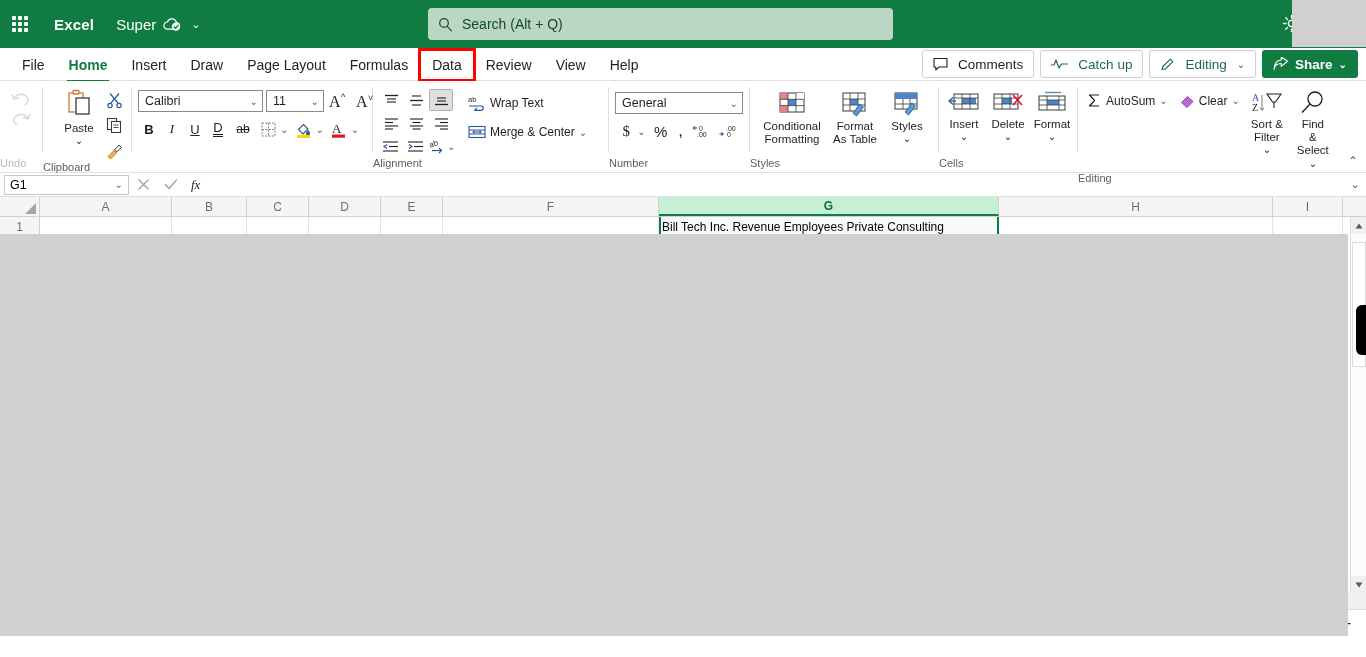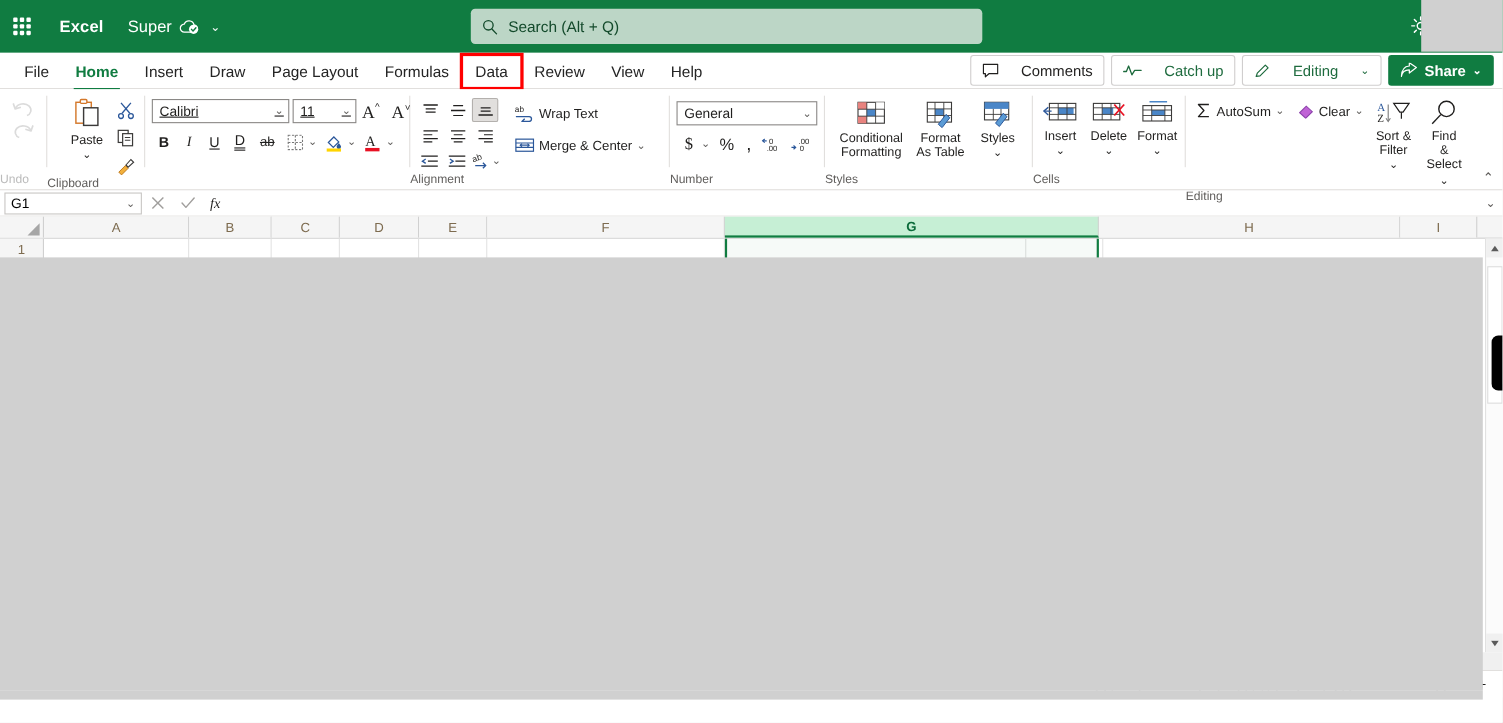--- a/index.html
+++ b/index.html
@@ -47,21 +47,21 @@
   }
   .tab:first-child { margin-left: 10px; }
   .tab.active { color: #107C41; font-weight: bold; }
   .tab.active::after {
     content:""; position:absolute; left: 10px; right: 10px; bottom: -2px; height: 2.5px; background: #107C41;
   }
   .tab.boxed { outline: 3px solid #FF0000; outline-offset: -1px; }
   .tabs-right { position: absolute; right: 8px; bottom: 2px; display: flex; align-items: center; gap: 6px; }
   .btn-out {
     height: 28px; border: 1px solid #d0cece; background: #fff; border-radius: 3px;
-    display: flex; align-items: center; gap: 20px; padding: 0 10px;
+    display: flex; align-items: center; gap: 10px; padding: 0 10px;
     font-size: 13.5px; color: #1e6b3e; cursor: pointer;
   }
   .btn-out.neutral { color: #201f1e; }
   .btn-share {
     height: 28px; background: #107C41; color: #fff; border-radius: 3px;
     display: flex; align-items: center; gap: 6px; padding: 0 11px;
     font-size: 13.5px; font-weight: bold; cursor: pointer;
   }
   .mini-chev { font-size: 10px; }
 
@@ -84,21 +84,21 @@
   .smallbtn {
     display: flex; align-items: center; justify-content: center;
     width: 22px; height: 22px; cursor: pointer; border-radius: 2px;
   }
   .smallbtn.sel { background: #e1dfdd; border: 1px solid #b3b0ad; }
   .rowbtn { display: flex; align-items: center; gap: 4px; cursor: pointer; padding: 2px 3px; border-radius: 2px; font-size: 12px; }
 
   .undo-col { display: flex; flex-direction: column; align-items: center; justify-content: flex-start; padding-top: 4px; width: 42px; }
   .undo-col .ic { margin: 2px 0; opacity: .35; cursor: default; }
 
-  .fontrow1 { display: flex; align-items: center; gap: 3px; text-decoration: underline; }
+  .fontrow1 { display: flex; align-items: center; gap: 3px; }
   .fontrow2 { display: flex; align-items: center; gap: 1px; margin-top: 6px; }
   .combo {
     height: 22px; border: 1px solid #8a8886; background: #fff; display: flex; align-items: center;
     justify-content: space-between; padding: 0 4px 0 6px; font-size: 12.5px; cursor: pointer;
   }
   .combo .cv { color: #201f1e; }
   .combo .cc { font-size: 10px; color: #605e5c; margin-left: 6px; }
 
   .alignpad { display: grid; grid-template-columns: repeat(3, 24px); grid-auto-rows: 22px; gap: 1px; }
   .numrow { display: flex; align-items: center; gap: 2px; margin-top: 6px; }
@@ -812,20 +812,21 @@
     </div>
 
     <div class="cells">
       <div class="cellrow">
         <div class="cell" style="width:132px"></div>
         <div class="cell" style="width:75px"></div>
         <div class="cell" style="width:62px"></div>
         <div class="cell" style="width:72px"></div>
         <div class="cell" style="width:62px"></div>
         <div class="cell" style="width:216px"></div>
+        <div class="cell" style="width:340px">Bill Tech Inc.  Revenue  Employees  Private  Consulting</div>
         <div class="cell" style="width:274px"></div>
         <div class="cell" style="width:70px"></div>
       </div>
       <div class="colsel-band" style="left:619px;width:340px"></div>
     </div>
   </div>
 
   <div class="vscroll">
     <span class="vs-arrow">
       <svg width="8" height="6" viewBox="0 0 8 6">

